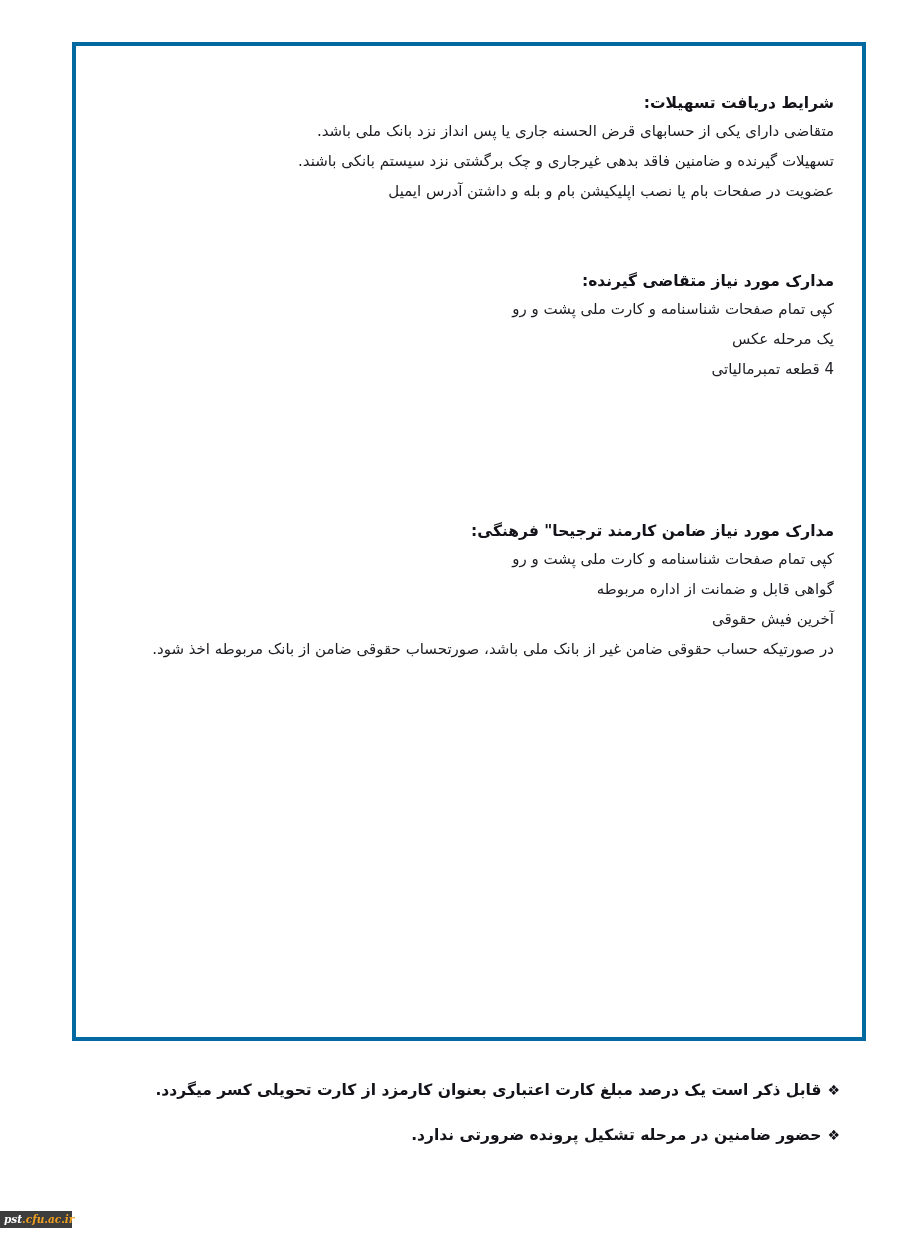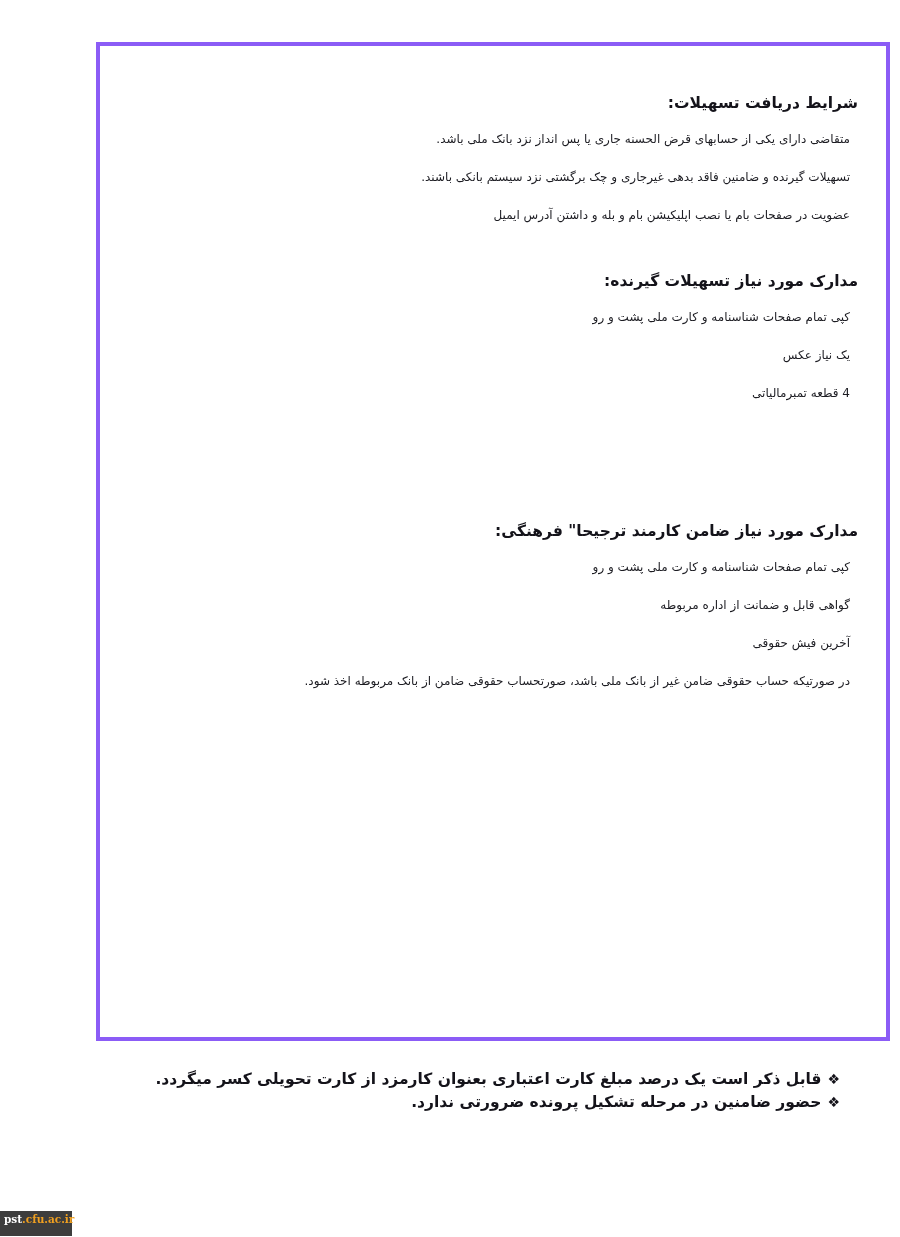--- a/index.html
+++ b/index.html
@@ -10,79 +10,80 @@
     body {
       width: 900px;
       height: 1237px;
       position: relative;
       overflow: hidden;
       font-family: "DejaVu Sans", sans-serif;
       color: #1c1c22;
     }
     .frame {
       position: absolute;
-      left: 96px;
+      left: 72px;
       top: 42px;
       width: 786px;
       height: 991px;
-      border: 4px solid #8b5cf6;
+      border: 4px solid #0369a1;
       box-sizing: content-box;
     }
     .content {
       position: absolute;
       right: 28px;
       left: 30px;
       top: 44px;
       direction: rtl;
       text-align: right;
     }
     .section-title {
       font-weight: bold;
       font-size: 15.5px;
       line-height: 26px;
       margin: 0;
       color: #14131a;
     }
     .line {
-      font-size: 12px;
+      font-size: 15px;
       line-height: 30px;
-      margin: 8px;
+      margin: 0;
       white-space: nowrap;
     }
     .sec1 { position: absolute; right: 0; top: 0; left: 0; }
     .sec2 { position: absolute; right: 0; top: 178px; left: 0; }
     .sec3 { position: absolute; right: 0; top: 428px; left: 0; }
     .notes {
       position: absolute;
       right: 60px;
       top: 1068px;
       direction: rtl;
       text-align: right;
     }
     .note {
       font-weight: bold;
       font-size: 15.5px;
-      line-height: 23px;
+      line-height: 45px;
       white-space: nowrap;
       color: #14131a;
     }
     .bullet {
       display: inline-block;
       margin-left: 6px;
       font-size: 14px;
       font-weight: normal;
     }
     .watermark {
       position: absolute;
       left: 0;
       top: 1211px;
       width: 72px;
-      height: 25px;
+      height: 17px;
       background: #3d3d3d;
       font-family: "DejaVu Serif", serif;
+      font-style: italic;
       font-weight: bold;
       font-size: 10.5px;
       line-height: 17px;
       padding-left: 4px;
       box-sizing: border-box;
       white-space: nowrap;
     }
     .wm-a { color: #ffffff; }
     .wm-b { color: #f0a020; }
   </style>
@@ -93,23 +94,23 @@
   <div class="content">
 
     <div class="sec1">
       <p class="section-title">شرایط دریافت تسهیلات:</p>
       <p class="line">متقاضی دارای یکی از حسابهای قرض الحسنه جاری یا پس انداز نزد بانک ملی باشد.</p>
       <p class="line">تسهیلات گیرنده و ضامنین فاقد بدهی غیرجاری و چک برگشتی نزد سیستم بانکی باشند.</p>
       <p class="line">عضویت در صفحات بام یا نصب اپلیکیشن بام و بله و داشتن آدرس ایمیل</p>
     </div>
 
     <div class="sec2">
-      <p class="section-title">مدارک مورد نیاز تسهیلات گیرنده:</p>
+      <p class="section-title">مدارک مورد نیاز متقاضی گیرنده:</p>
       <p class="line">کپی تمام صفحات شناسنامه و کارت ملی پشت و رو</p>
-      <p class="line">یک نیاز عکس</p>
+      <p class="line">یک مرحله عکس</p>
       <p class="line">4 قطعه تمبرمالیاتی</p>
     </div>
 
     <div class="sec3">
       <p class="section-title">مدارک مورد نیاز ضامن کارمند ترجیحا" فرهنگی:</p>
       <p class="line">کپی تمام صفحات شناسنامه و کارت ملی پشت و رو</p>
       <p class="line">گواهی قابل و ضمانت از اداره مربوطه</p>
       <p class="line">آخرین فیش حقوقی</p>
       <p class="line">در صورتیکه حساب حقوقی ضامن غیر از بانک ملی باشد، صورتحساب حقوقی ضامن از بانک مربوطه اخذ شود.</p>
     </div>

